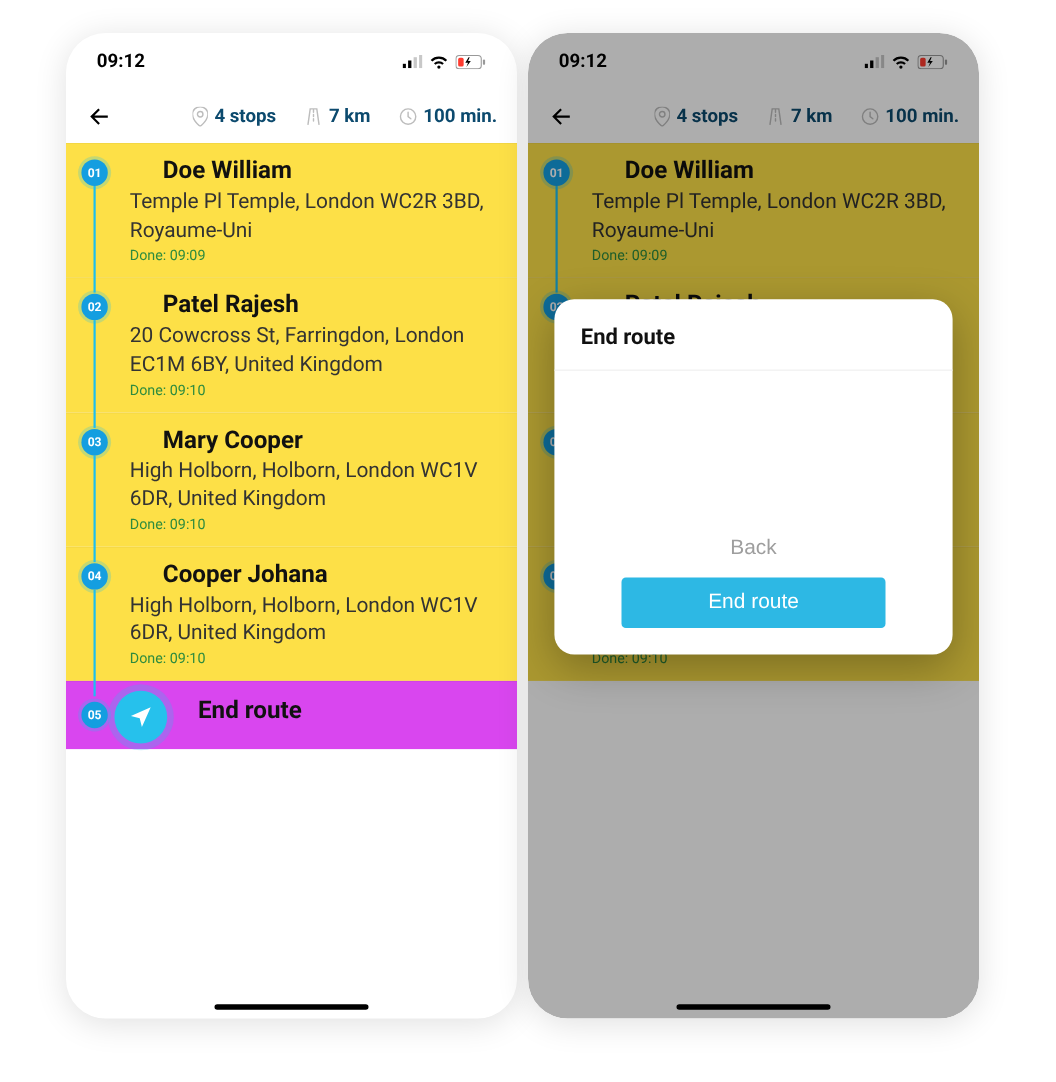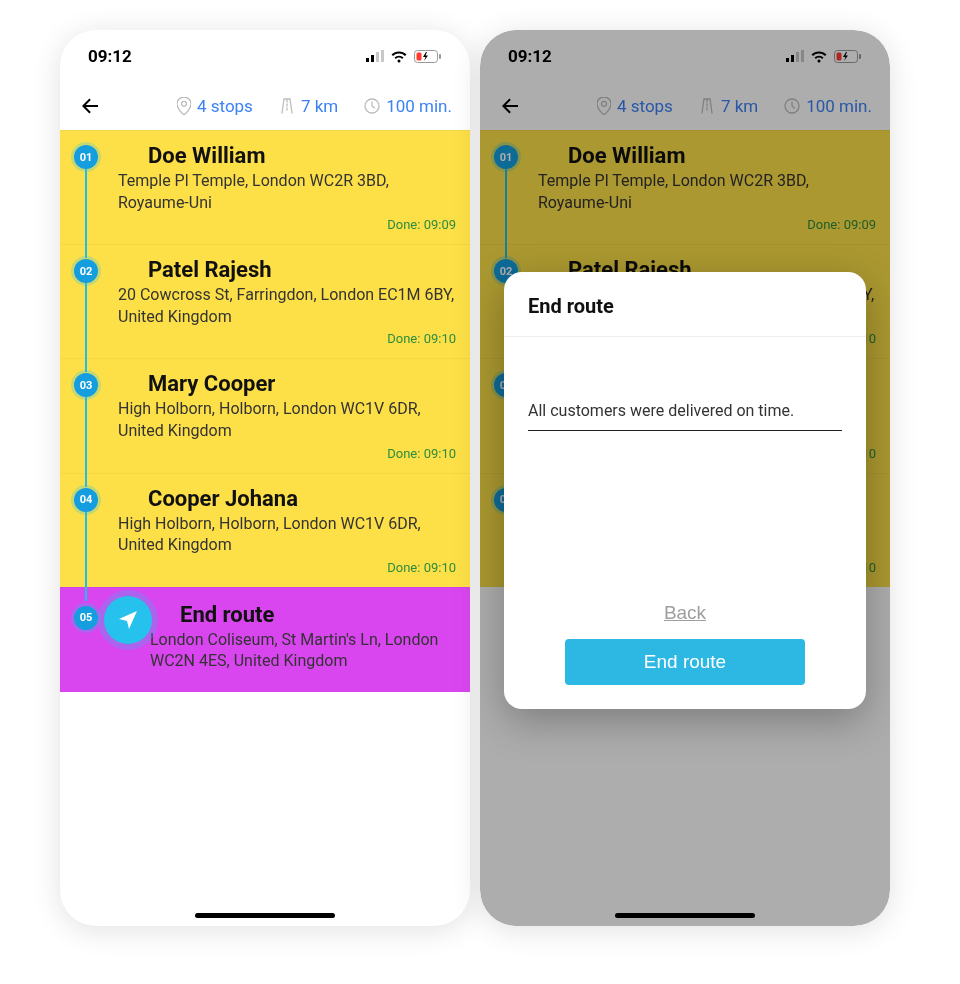--- a/index.html
+++ b/index.html
@@ -45,21 +45,22 @@
     color: #000;
   }
   .status-icons { display: flex; align-items: center; gap: 6px; }
   .header-row {
     height: 48px;
     display: flex;
     align-items: center;
     padding: 0 18px;
     gap: 10px;
     font-size: 17px;
-    color: #3b82f6;
+    color: #0c4a6e;
+    font-weight: bold;
   }
   .back-arrow { color: #000; flex: 0 0 auto; }
   .spacer { flex: 1; }
   .hdr-item { display: flex; align-items: center; gap: 6px; }
   .hdr-sep { width: 6px; }
   .stops-list { }
   .stop {
     position: relative;
     padding: 12px 14px 12px 58px;
     border-top: 1px solid rgba(0,0,0,0.04);
@@ -93,26 +94,26 @@
   }
   .stop:last-of-type .connector { display:none; }
   .stop .title {
     font-weight: 700;
     font-size: 22px;
     color: #111;
     margin-bottom: 2px;
     margin-left: 30px;
   }
   .stop .addr {
-    font-size: 16px;
+    font-size: 19px;
     color: #333;
     line-height: 1.35;
   }
   .stop .done-stamp {
-    text-align: right;
+    text-align: left;
     font-size: 13px;
     color: #2e8b3e;
     margin-top: 4px;
   }
   .stop.end { background: #d946ef; padding-left: 90px; padding-top:14px; padding-bottom:20px;}
   .stop.end .badge { top: 18px; }
   .nav-circle {
     position: absolute;
     left: 44px;
     top: 8px;
@@ -167,21 +168,20 @@
     display: flex;
     flex-direction: column;
     align-items: center;
     gap: 14px;
   }
   .btn-back {
     color: #9e9e9e;
     font-size: 19px;
     background: none;
     border: none;
-    text-decoration: underline;
   }
   .btn-primary {
     background: #2db8e4;
     color: #fff;
     font-size: 19px;
     border: none;
     border-radius: 4px;
     padding: 12px 0;
     width: 240px;
   }
@@ -274,21 +274,20 @@
         <div class="done-stamp">Done: 09:10</div>
       </div>
       <div class="stop end">
         <div class="badge">05</div>
         <div class="nav-circle">
           <svg width="24" height="24" viewBox="0 0 24 24">
               <path d="M3 11l18-8-8 18-2-8z" fill="#fff"></path>
             </svg>
         </div>
         <div class="title">End route</div>
-        <div class="addr">London Coliseum, St Martin's Ln, London WC2N 4ES, United Kingdom</div>
       </div>
     </div>
 
     <div class="home-indicator"></div>
   </div>
 
   <div class="phone dimmed">
     <div class="status-bar">
       <span>09:12</span>
       <span class="status-icons">
@@ -367,23 +366,20 @@
         <div class="title">Cooper Johana</div>
         <div class="addr">High Holborn, Holborn, London WC1V 6DR, United Kingdom</div>
         <div class="done-stamp">Done: 09:10</div>
       </div>
     </div>
 
     <div class="dim-overlay"></div>
 
     <div class="modal">
       <div class="modal-title">End route</div>
-      <div class="modal-body">
-        <div class="modal-input">All customers were delivered on time.</div>
-      </div>
       <div class="modal-actions">
         <button class="btn-back">Back</button>
         <button class="btn-primary">End route</button>
       </div>
     </div>
 
     <div class="home-indicator"></div>
   </div>
 
 </div>

